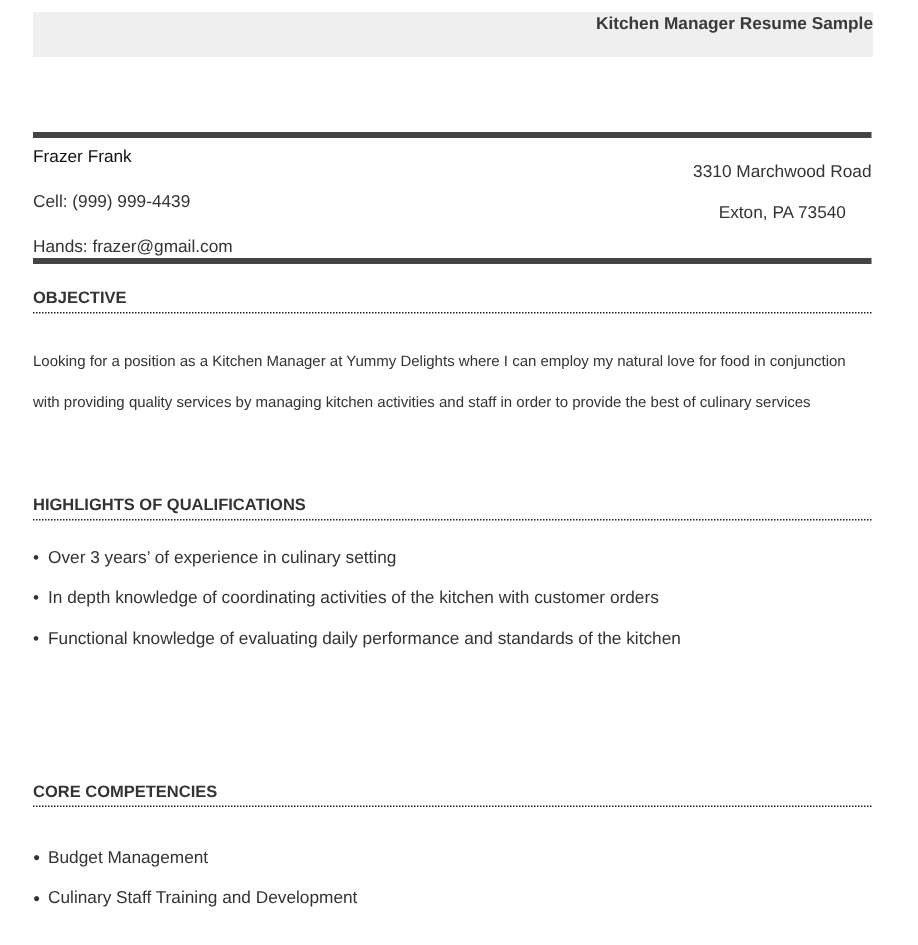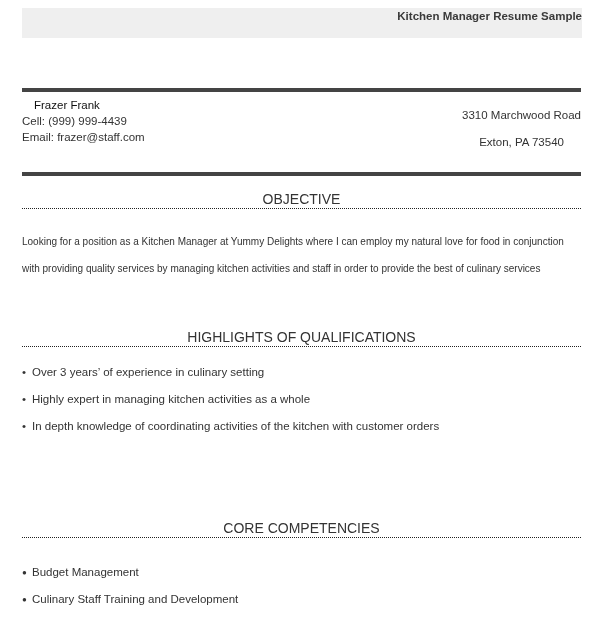--- a/index.html
+++ b/index.html
@@ -16,30 +16,30 @@
     font-size: 11.5px; font-weight: bold; color: #3a3a3a;
   }
   .rule {
     position: absolute; left: 22px; width: 559px; height: 4px; background: #444444;
   }
   .rule.top { top: 88px; }
   .rule.bottom { top: 172px; }
   .contact-left {
     position: absolute; left: 22px; top: 97px; font-size: 11.5px; line-height: 16px;
   }
-  .contact-left .name { color: #111111; margin-left: 12px; }
-  .contact-left .line { color: #333333; }
+  .contact-left .name { color: #111111; }
+  .contact-left .line { color: #333333; margin-top: 14px; }
   .contact-right {
     position: absolute; right: 31px; top: 107px; font-size: 11.5px; text-align: center;
     color: #333333;
   }
   .contact-right div { height: 27px; line-height: 16px; }
   .section-heading {
-    position: absolute; left: 22px; width: 559px; font-size: 14px; font-weight: normal;
-    color: #333333; border-bottom: 1px dotted #222222; padding-bottom: 2px; line-height: 14px; text-align: center;
+    position: absolute; left: 22px; width: 559px; font-size: 11px; font-weight: bold;
+    color: #333333; border-bottom: 1px dotted #222222; padding-bottom: 2px; line-height: 14px;
   }
   .para {
     position: absolute; left: 22px; width: 560px; font-size: 10px; line-height: 26.5px; color: #333333;
   }
   .list {
     position: absolute; left: 22px; margin: 0; padding: 0; list-style: none; font-size: 11.5px; color: #333333;
   }
   .list li { height: 26.8px; line-height: 16px; white-space: nowrap; }
   .bullet { display: inline-block; width: 10px; }
   .bullet.dot::before { content: "\2022"; }
@@ -50,37 +50,37 @@
 
 <div class="title-bar">
   <div class="title-text">Kitchen Manager Resume Sample</div>
 </div>
 
 <div class="rule top"></div>
 
 <div class="contact-left">
   <div class="name">Frazer Frank</div>
   <div class="line">Cell: (999) 999-4439</div>
-  <div class="line">Email: frazer@staff.com</div>
+  <div class="line">Hands: frazer@gmail.com</div>
 </div>
 
 <div class="contact-right">
   <div>3310 Marchwood Road</div>
   <div>Exton, PA 73540</div>
 </div>
 
 <div class="rule bottom"></div>
 
 <div class="section-heading" style="top:192px;">OBJECTIVE</div>
 <div class="para" style="top:229px;">Looking for a position as a Kitchen Manager at Yummy Delights where I can employ my natural love for food in conjunction with providing quality services by managing kitchen activities and staff in order to provide the best of culinary services</div>
 
 <div class="section-heading" style="top:330px;">HIGHLIGHTS OF QUALIFICATIONS</div>
 <ul class="list" style="top:364px;">
   <li><span class="bullet dot"></span><span>Over 3 years’ of experience in culinary setting</span></li>
-  <li><span class="bullet dot"></span><span>Highly expert in managing kitchen activities as a whole</span></li>
   <li><span class="bullet dot"></span><span>In depth knowledge of coordinating activities of the kitchen with customer orders</span></li>
+  <li><span class="bullet dot"></span><span>Functional knowledge of evaluating daily performance and standards of the kitchen</span></li>
 </ul>
 
 <div class="section-heading" style="top:521px;">CORE COMPETENCIES</div>
 <ul class="list" style="top:564px;">
   <li><span class="bullet circle"></span><span>Budget Management</span></li>
   <li><span class="bullet circle"></span><span>Culinary Staff Training and Development</span></li>
 </ul>
 
 </body></html>

